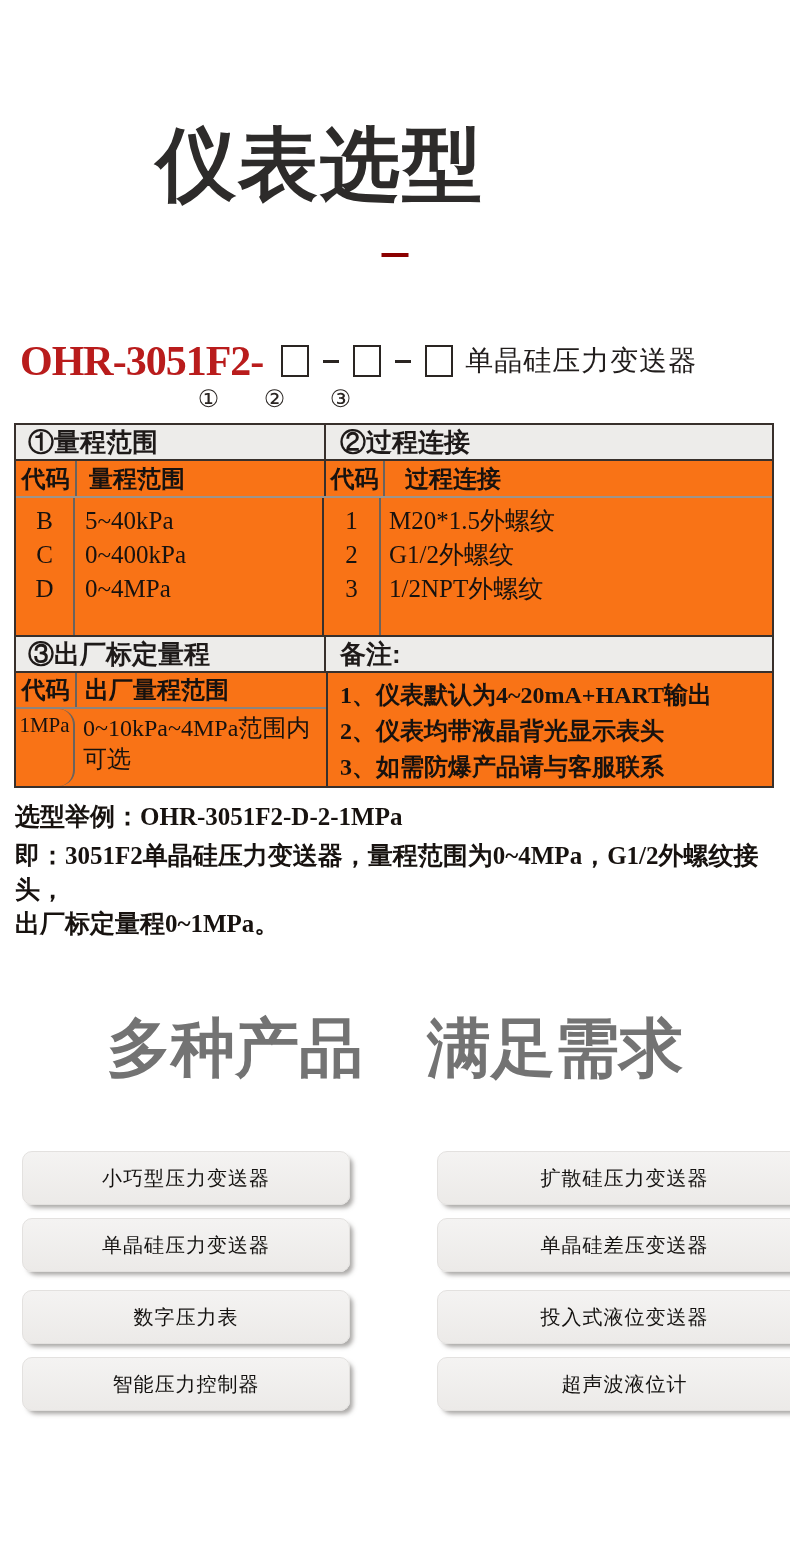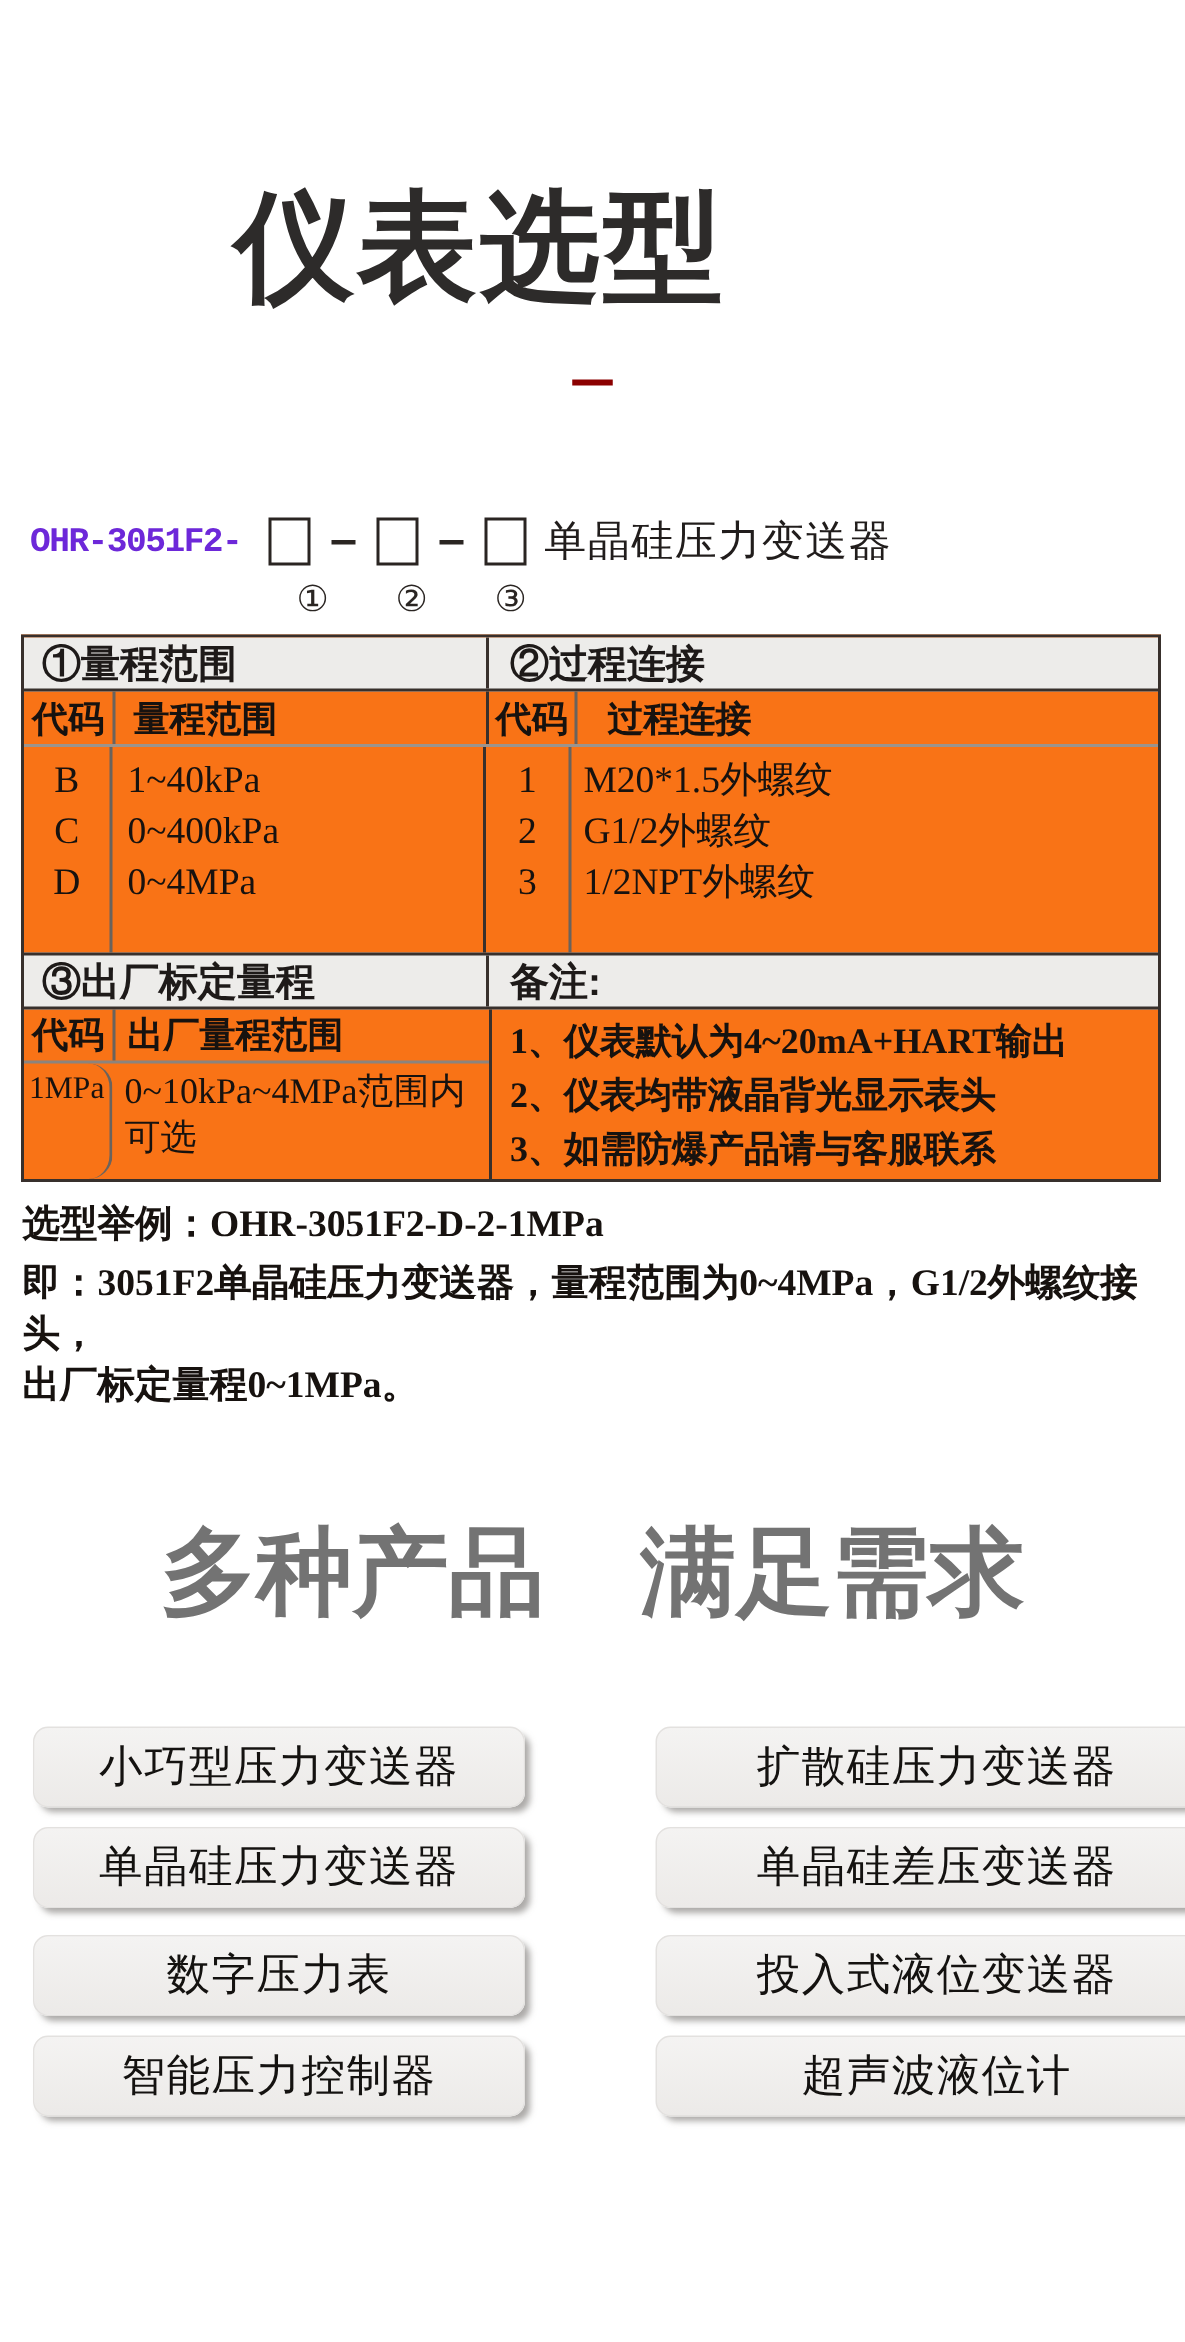--- a/index.html
+++ b/index.html
@@ -16,22 +16,22 @@
   .red-dash{
     position:absolute;top:253px;left:50%;transform:translateX(-50%);
     width:27px;height:4px;background:#8b0000;
   }
   
   .model-row{
     position:absolute;top:344px;left:20px;height:34px;
     display:flex;align-items:center;white-space:nowrap;
   }
   .model-prefix{
-    font-size:23px;font-weight:bold;letter-spacing:-1px;color:#6d28d9;
-    font-family:Liberation Mono, monospace;
+    font-size:42px;font-weight:bold;letter-spacing:-1px;color:#b91c1c;
+    font-family:Liberation Serif, serif;
   }
   .code-box{
     display:inline-block;width:24px;height:28px;border:2px solid #2a2522;
     background:#fff;margin-left:14px;
   }
   .code-box.first{margin-left:18px;}
   .code-dash{
     display:inline-block;width:16px;height:3px;background:#2a2522;margin-left:14px;
   }
   .model-suffix{
@@ -97,21 +97,21 @@
     position:absolute;top:1005px;left:0;width:790px;margin:0;
     text-align:center;font-size:64px;font-weight:bold;color:#737373;
     font-family:"Liberation Sans",sans-serif;white-space:pre;
   }
   .btn{
     position:absolute;height:54px;border-radius:10px;box-sizing:border-box;
     background:linear-gradient(#f4f3f2,#eceae8);
     border:1px solid #e3e1df;
     box-shadow:4px 4px 4px -1px rgba(104,100,96,0.55);
     display:flex;align-items:center;justify-content:center;
-    font-size:29px;color:#141210;letter-spacing:1px;cursor:pointer;
+    font-size:20px;color:#141210;letter-spacing:1px;cursor:pointer;
     font-family:"Liberation Sans",sans-serif;
   }
   .btn.left{left:22px;width:328px;}
   .btn.right{left:437px;width:375px;text-align:center;}
   .row1{top:1151px;} .row2{top:1218px;} .row3{top:1290px;} .row4{top:1357px;}
 </style>
 </head>
 <body>
 
 <div>
@@ -146,21 +146,21 @@
       <div class="cell-valR">过程连接</div>
     </div>
 
     <div class="data-area">
       <div class="col-codeL lines">
         <div>B</div>
         <div>C</div>
         <div>D</div>
       </div>
       <div class="col-valL lines">
-        <div>1~40kPa</div>
+        <div>5~40kPa</div>
         <div>0~400kPa</div>
         <div>0~4MPa</div>
       </div>
       <div class="col-codeR lines">
         <div>1</div>
         <div>2</div>
         <div>3</div>
       </div>
       <div class="col-valR lines">
         <div>M20*1.5外螺纹</div>

